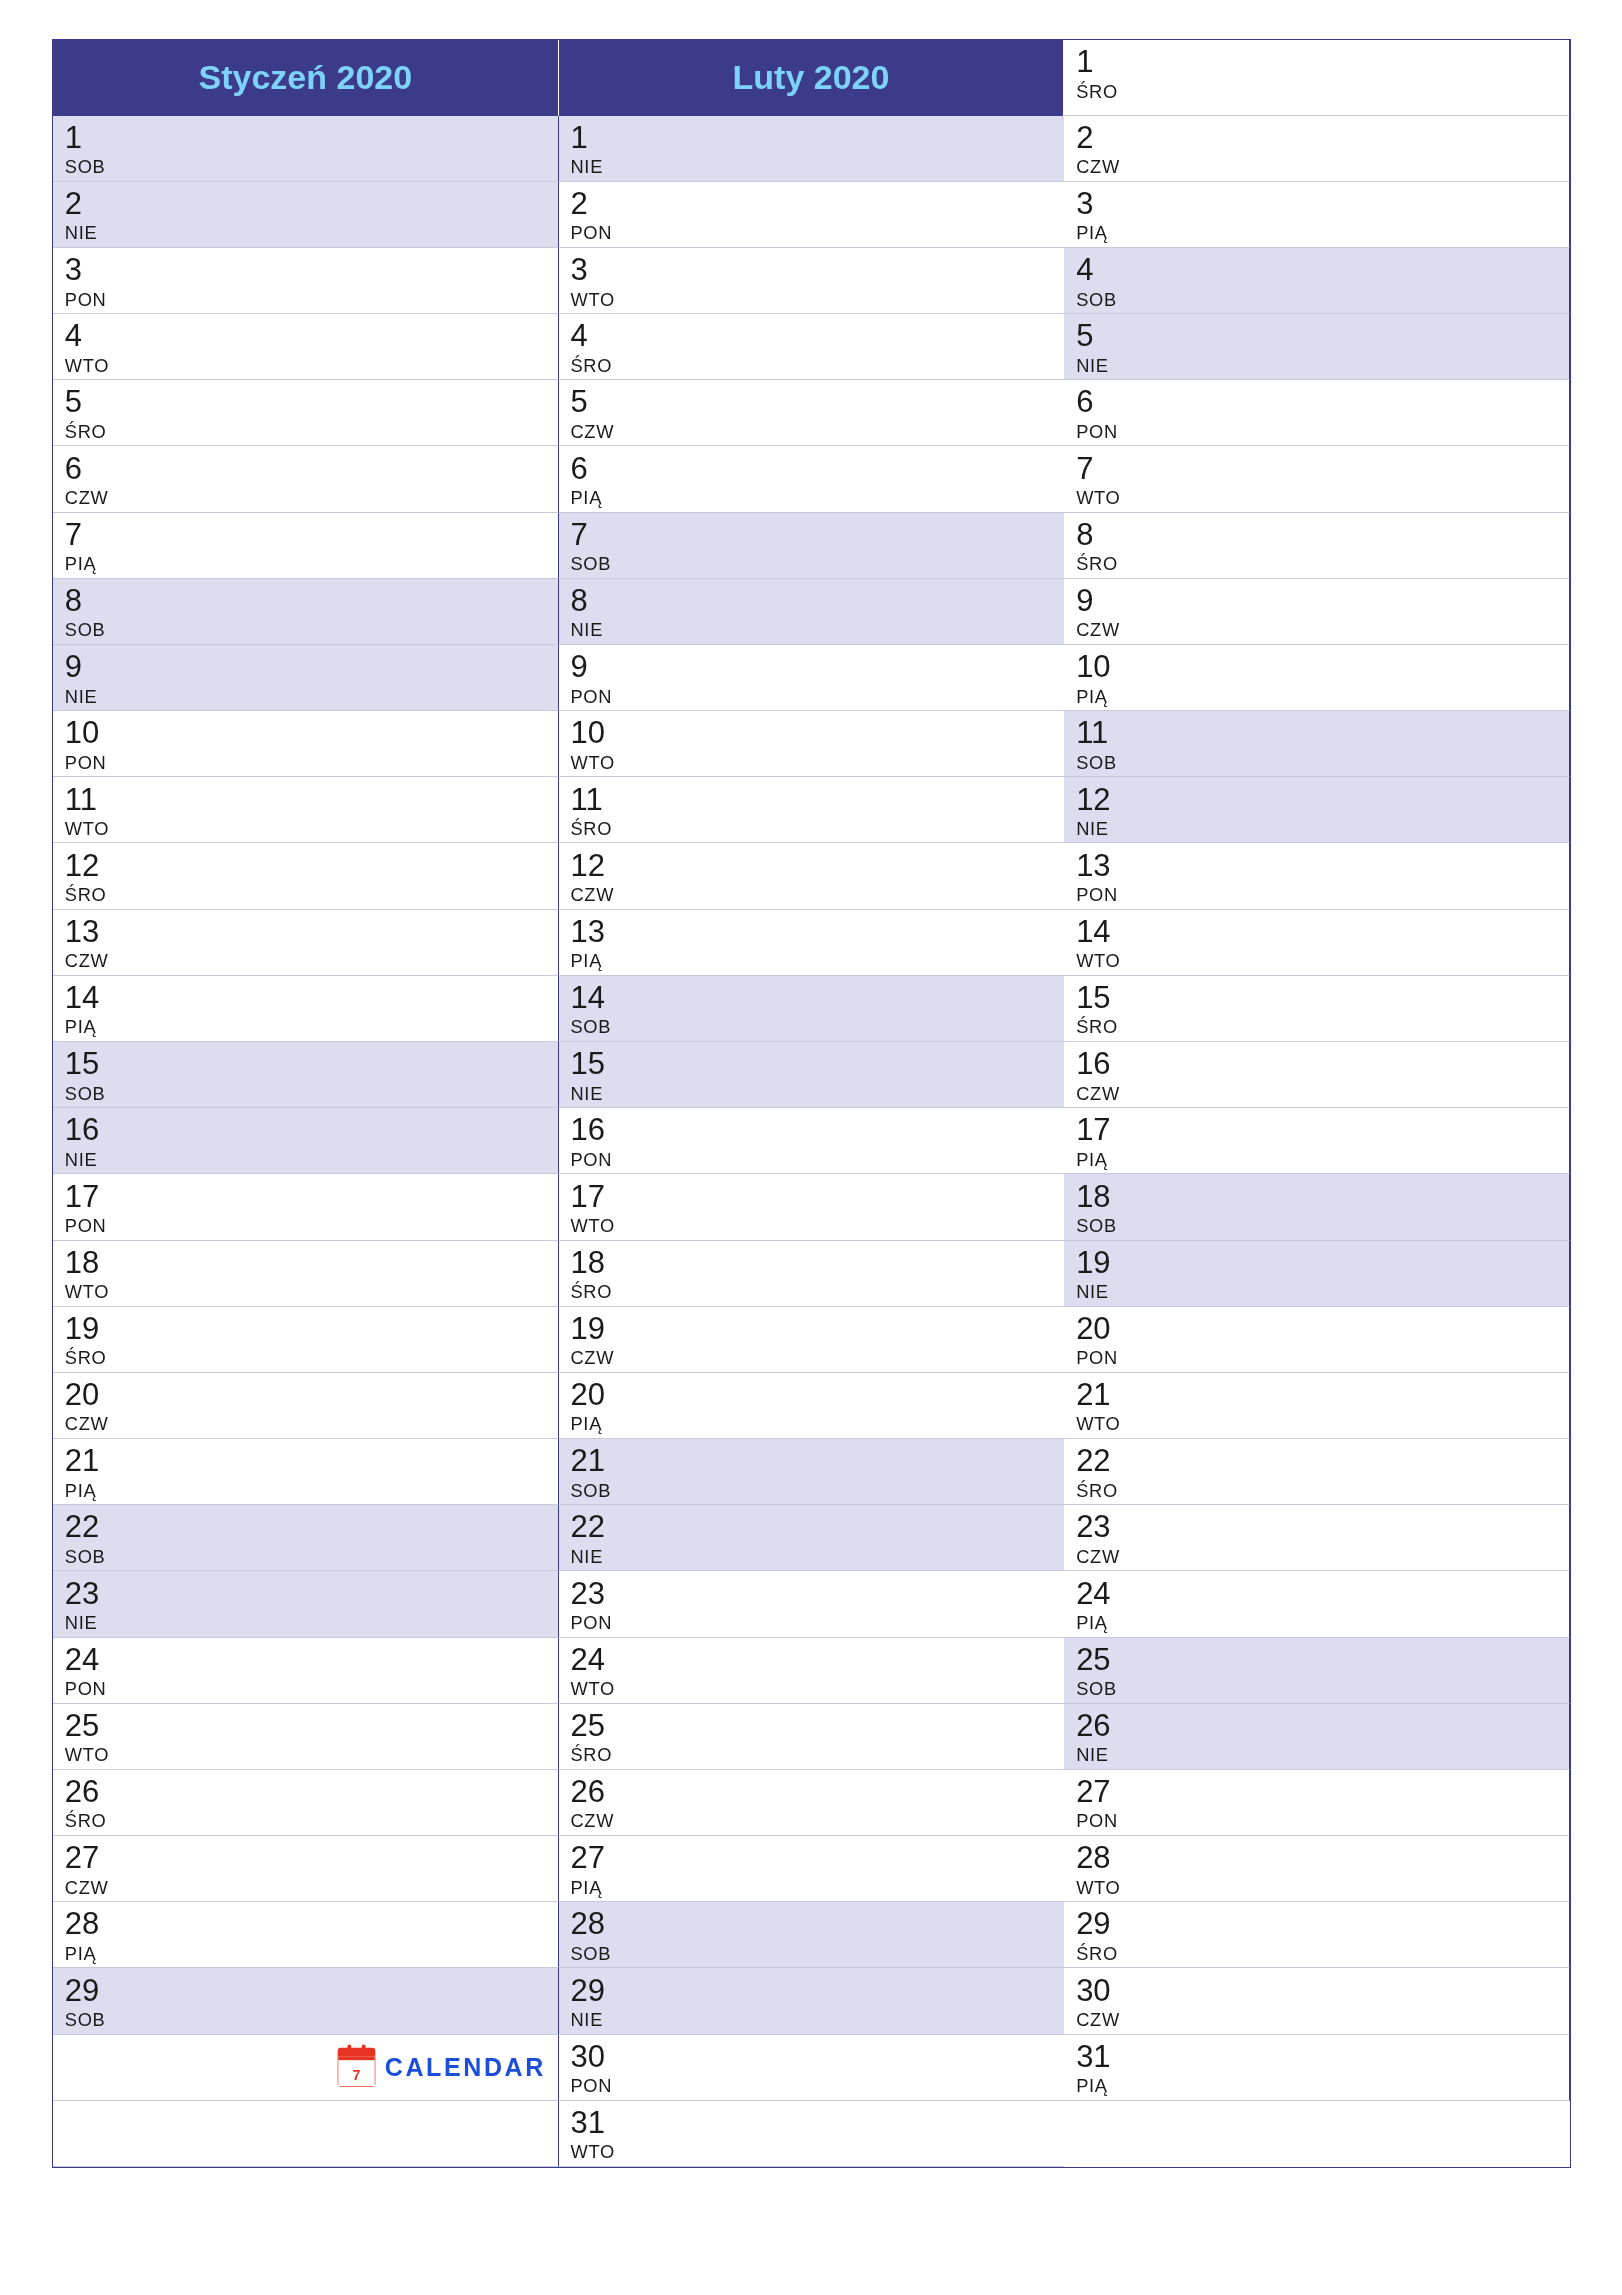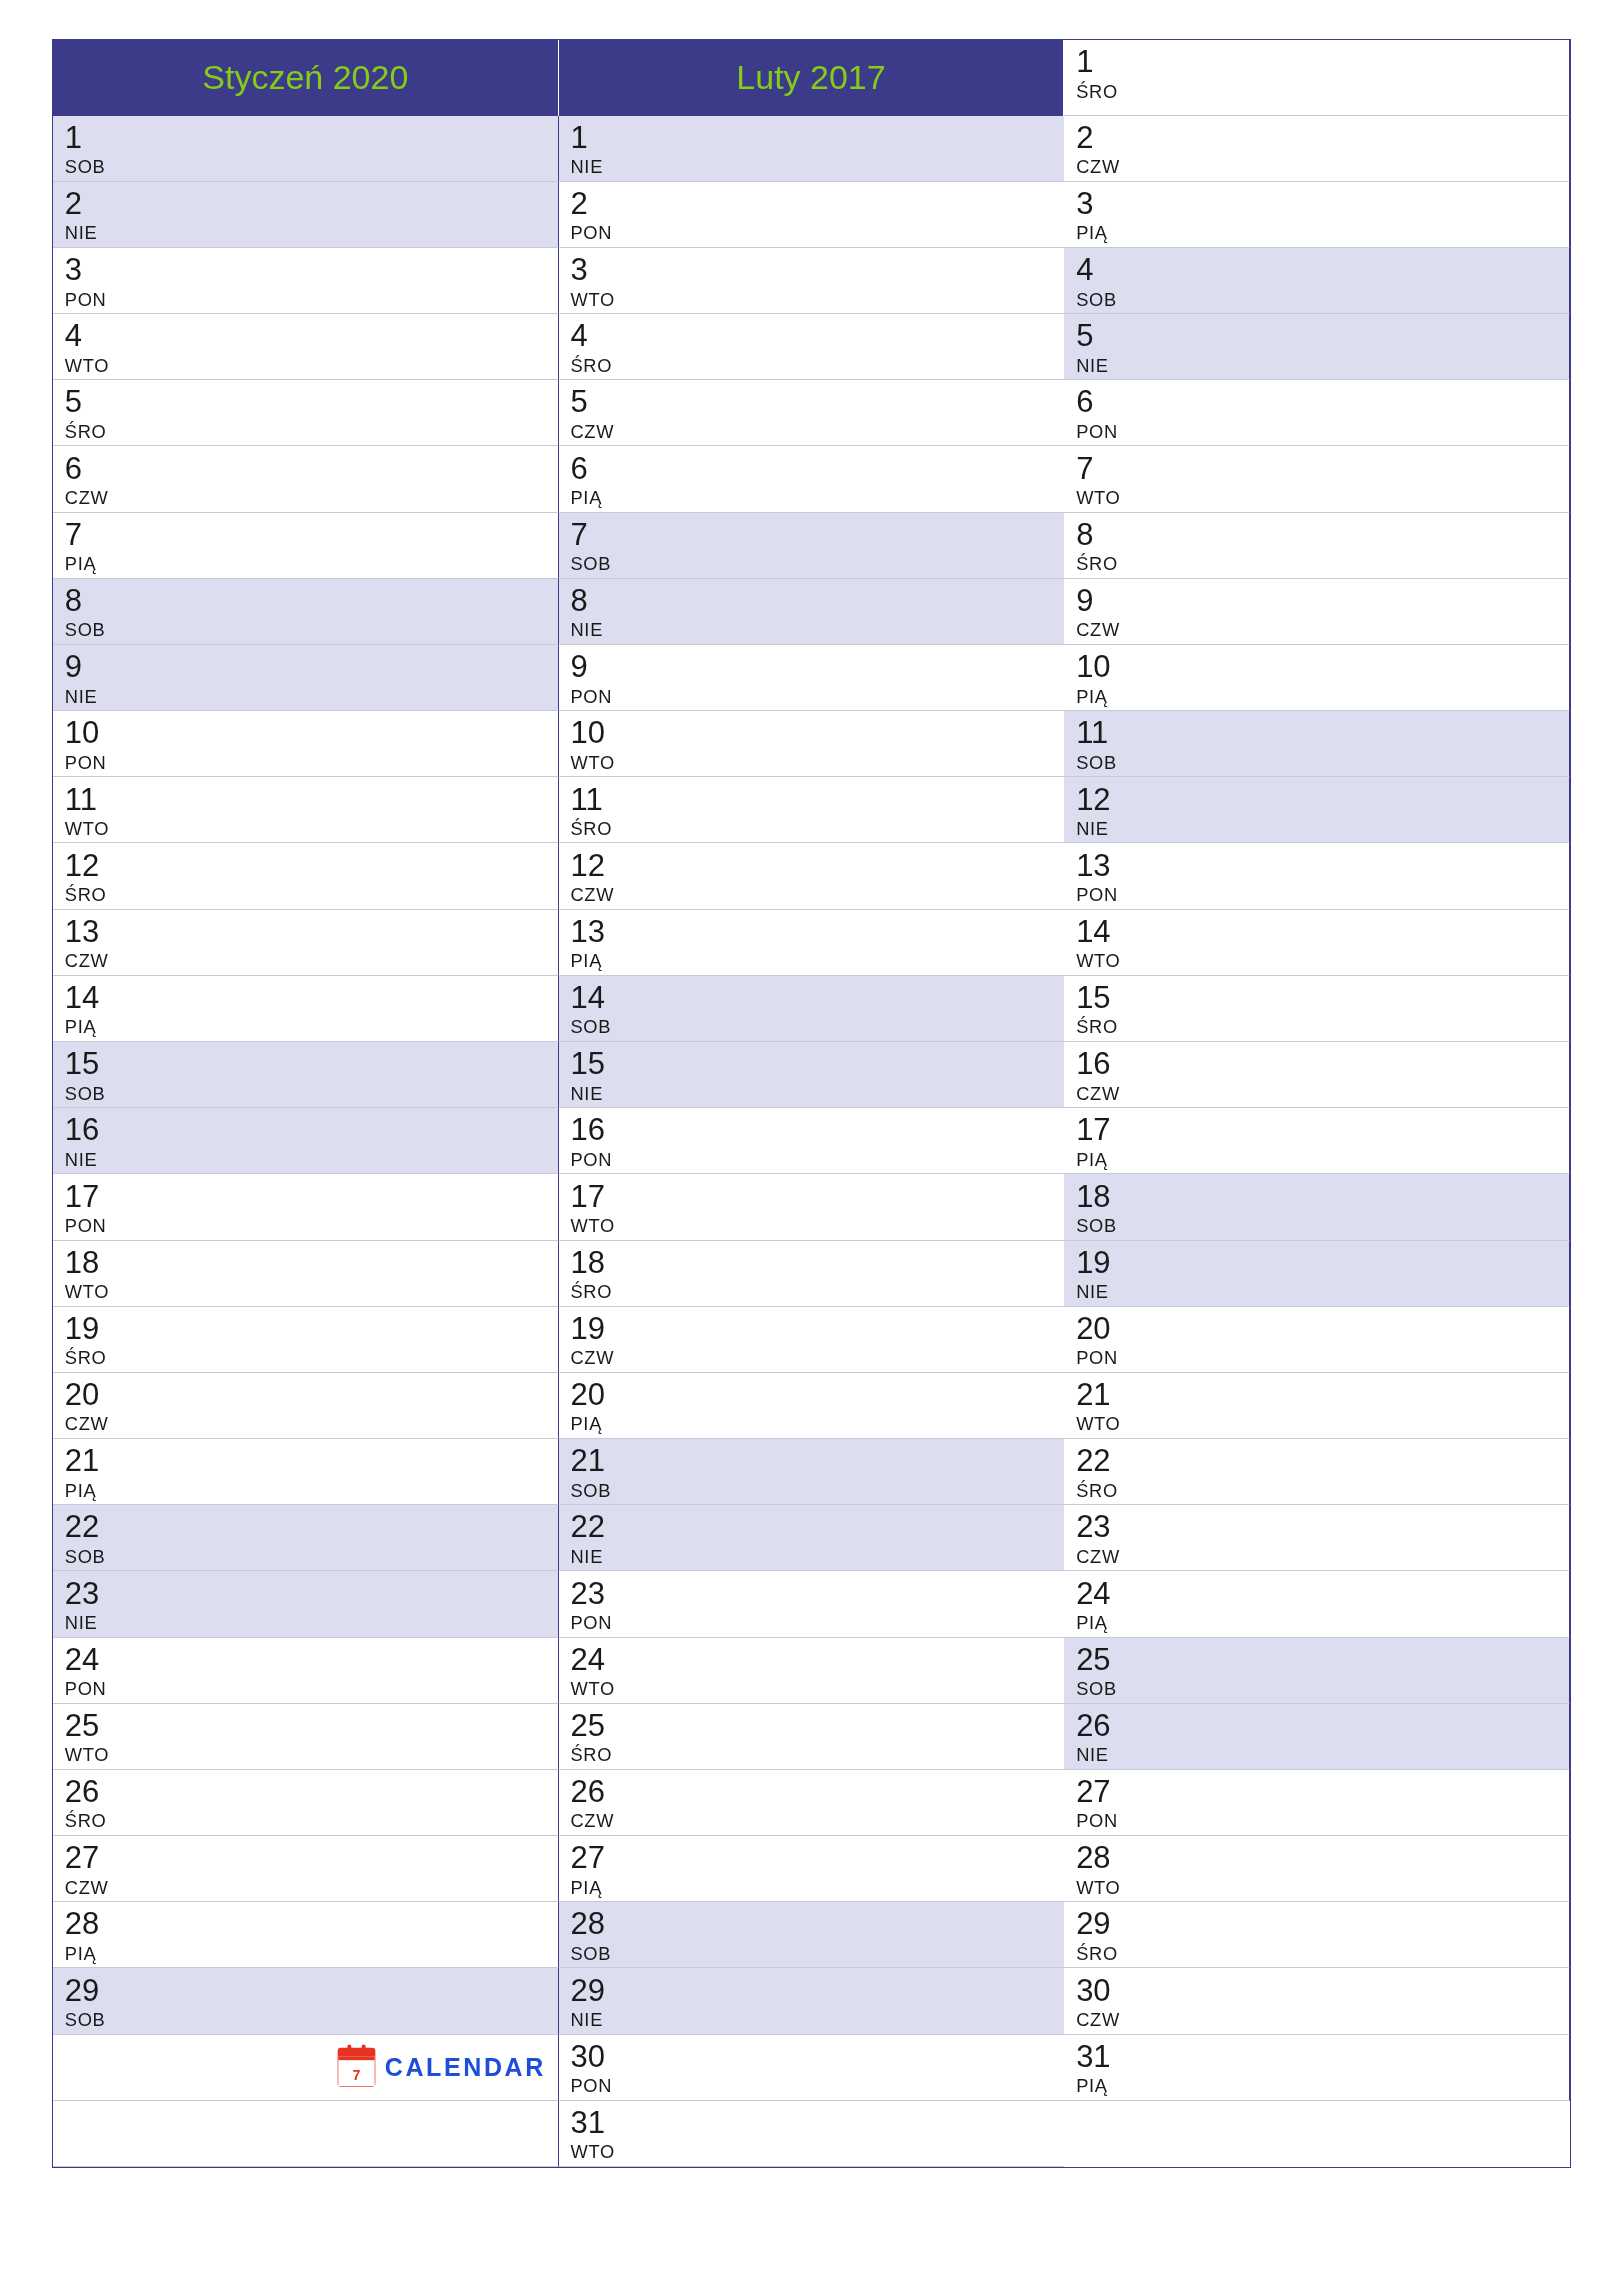--- a/index.html
+++ b/index.html
@@ -11,24 +11,24 @@
       padding: 39px 52px;
     }
     .calendar-grid {
       display: grid;
       grid-template-columns: 1fr 1fr 1fr;
       border: 1.3px solid #3b3b8a;
       width: 100%;
     }
     .month-header {
       background: #3b3b8a;
-      color: #84cc16;
+      color: #7dd3fc;
       text-align: center;
       font-size: 34px;
-      font-weight: normal;
+      font-weight: bold;
       padding: 18.3px 6.5px;
       border-right: 1.3px solid #3b3b8a;
     }
     .month-header:last-child {
       border-right: none;
     }
     .day-cell {
       padding: 5.2px 11.8px 2.6px 11.8px;
       border-bottom: 0.7px solid #c8c8d8;
       min-height: 58px;
@@ -70,21 +70,21 @@
       display: flex;
       align-items: center;
       gap: 9.2px;
     }
   </style>
 </head>
 <body>
 
 <div class="calendar-grid" id="calendar-container" style="display: grid; grid-template-columns: 1fr 1fr 1fr;">
     <div class="month-header" style="border-right: 1.3px solid rgb(255, 255, 255);">Styczeń 2020</div>
-    <div class="month-header" style="border-right: 1.3px solid rgb(255, 255, 255);">Luty 2017</div>
+    <div class="month-header" style="border-right: 1.3px solid rgb(255, 255, 255);">Luty 2020</div>
     <div class="day-cell" style="border-right: 1.3px solid rgb(59, 59, 138);">
       <span class="day-number">1</span>
       <span class="day-name">ŚRO</span>
     </div>
     <div class="day-cell weekend" style="border-right: 1.3px solid rgb(59, 59, 138);">
       <span class="day-number">1</span>
       <span class="day-name">SOB</span>
     </div>
     <div class="day-cell weekend">
       <span class="day-number">1</span>

